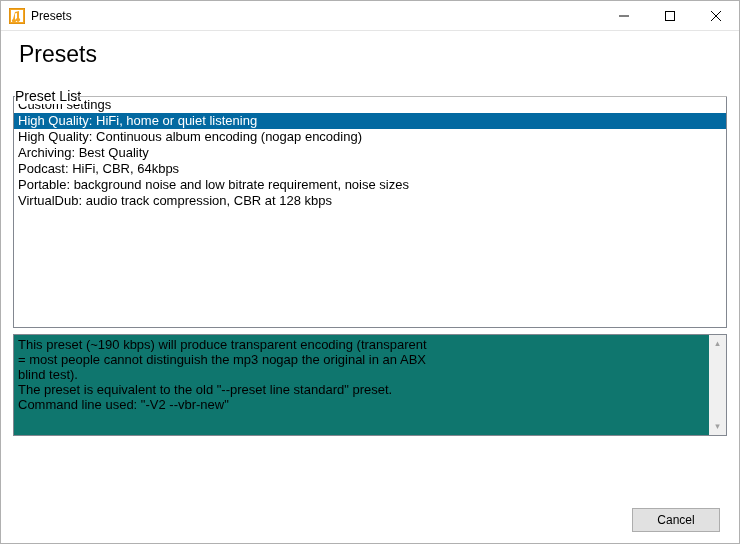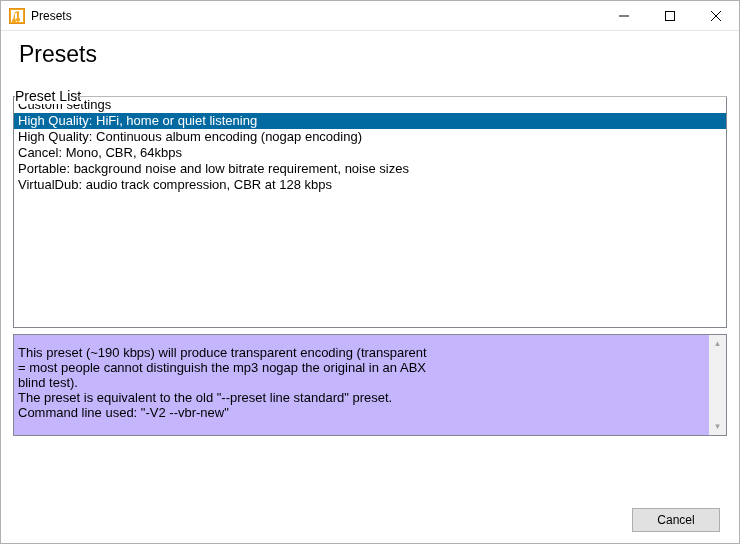--- a/index.html
+++ b/index.html
@@ -87,23 +87,23 @@
     cursor: default;
   }
   .listbox .item.selected {
     background: #0369a1;
     color: #fff;
   }
 
   .descbox {
     margin-top: 6px;
     border: 1px solid #828790;
-    background: #c4b5fd;
+    background: #0f766e;
     height: 102px;
-    padding: 10px 4px;
+    padding: 2px 4px;
     font-size: 13px;
     line-height: 15px;
     color: #000;
     position: relative;
     overflow: hidden;
   }
   .desc-scroll {
     position: absolute;
     right: 0; top: 0; bottom: 0;
     width: 17px;
@@ -175,21 +175,22 @@
 
 <div class="content">
   <div class="groupbox">
     <span class="groupbox-label">Preset List</span>
     <div class="groupbox-line"></div>
 
     <div class="listbox" id="preset-listbox">
         <div class="item">Custom settings</div>
         <div class="item selected">High Quality: HiFi, home or quiet listening</div>
         <div class="item">High Quality: Continuous album encoding (nogap encoding)</div>
-        <div class="item">Cancel: Mono, CBR, 64kbps</div>
+        <div class="item">Archiving: Best Quality</div>
+        <div class="item">Podcast: HiFi, CBR, 64kbps</div>
         <div class="item">Portable: background noise and low bitrate requirement, noise sizes</div>
         <div class="item">VirtualDub: audio track compression, CBR at 128 kbps</div>
       </div>
 
     <div class="descbox">
       <div id="desc-lines">
           <div>This preset (~190 kbps) will produce transparent encoding (transparent</div>
           <div>= most people cannot distinguish the mp3 nogap the original in an ABX</div>
           <div>blind test).</div>
           <div>The preset is equivalent to the old "--preset line standard" preset.</div>

